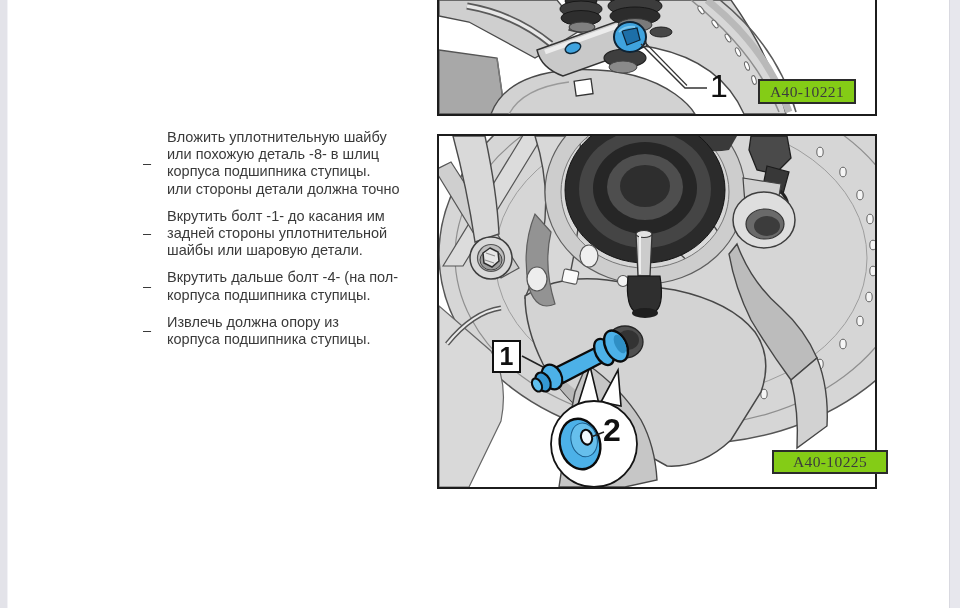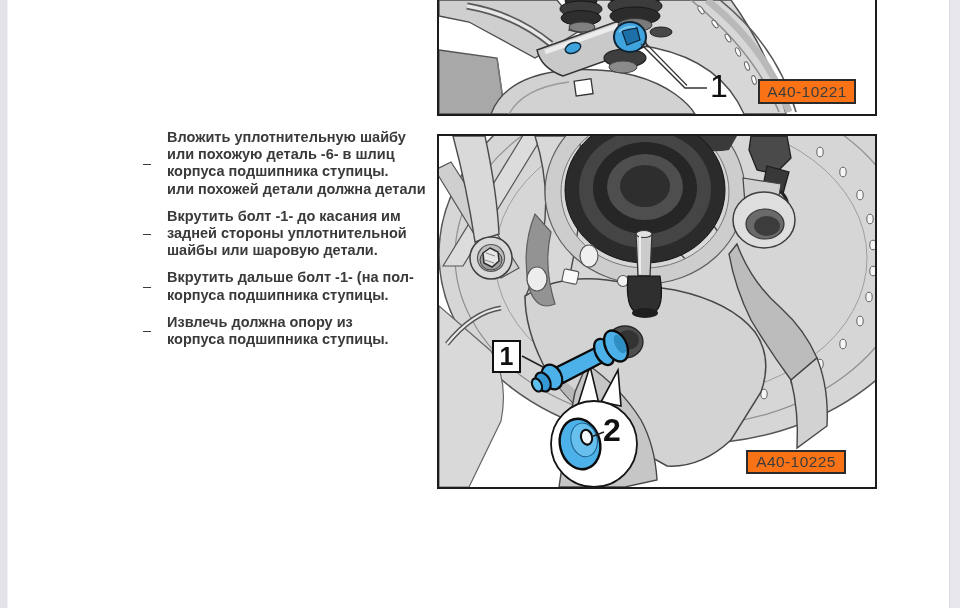--- a/index.html
+++ b/index.html
@@ -9,69 +9,69 @@
     font-family:"Liberation Sans","DejaVu Sans",sans-serif;
   }
   .edge-left{position:absolute;left:0;top:0;width:7px;height:608px;background:#e3e3e9;border-right:1px solid #f2f2f6;}
   .edge-right{position:absolute;right:0;top:0;width:10px;height:608px;background:#e7e7ed;border-left:1px solid #d9d9e0;}
 
   
   .instructions{position:absolute;left:143px;top:129px;width:300px;color:#3a3a3a;
     font-size:14.5px;line-height:17.2px;}
   .item{display:flex;align-items:center;margin-bottom:10px;}
   .bullet{width:24px;flex:none;color:#3a3a3a;}
-  .lines{flex:1;font-weight:bold;}
+  .lines{flex:1;}
 
   
   .figure{position:absolute;background:#fff;box-sizing:border-box;border:2px solid #1c1c1c;}
   .figure.top{left:437px;top:0;width:440px;height:116px;border-top:none;}
   .figure.bottom{left:437px;top:134px;width:440px;height:355px;}
   .figure svg{display:block;width:100%;height:100%;}
 
-  .fig-label{position:absolute;background:#f97316;border:2px solid #2b2b2b;color:#3c3c3c;
+  .fig-label{position:absolute;background:#84cc16;border:2px solid #2b2b2b;color:#3c3c3c;
     font-size:15.5px;letter-spacing:0.4px;text-align:center;box-sizing:border-box;
-    display:flex;align-items:center;justify-content:center;}
+    display:flex;align-items:center;justify-content:center;font-family:Liberation Serif, serif;}
   .label-top{left:319px;top:79px;width:98px;height:25px;}
-  .label-bottom{left:307px;top:314px;width:100px;height:24px;}
+  .label-bottom{left:333px;top:314px;width:116px;height:24px;}
 
   .callout{position:absolute;color:#101010;}
   .callout-1-top{left:271px;top:72px;font-size:32px;font-weight:400;line-height:28px;}
   .callout-1-box{left:53px;top:204px;width:29px;height:33px;background:#fff;border:2.5px solid #101010;
     box-sizing:border-box;display:flex;align-items:center;justify-content:center;
     font-size:25px;font-weight:700;}
   .callout-2{left:164px;top:279px;font-size:32px;font-weight:700;line-height:30px;}
 </style>
 </head>
 <body>
 
 <div class="edge-left"></div>
 <div class="edge-right"></div>
 
 <div class="instructions">
   <div class="item">
     <div class="bullet">–</div>
     <div class="lines">
       <div>Вложить уплотнительную шайбу</div>
-      <div>или похожую деталь -6- в шлиц</div>
+      <div>или похожую деталь -8- в шлиц</div>
       <div>корпуса подшипника ступицы.</div>
-      <div>или похожей детали должна детали</div>
+      <div>или стороны детали должна точно</div>
     </div>
   </div>
   <div class="item">
     <div class="bullet">–</div>
     <div class="lines">
       <div>Вкрутить болт -1- до касания им</div>
       <div>задней стороны уплотнительной</div>
       <div>шайбы или шаровую детали.</div>
     </div>
   </div>
   <div class="item">
     <div class="bullet">–</div>
     <div class="lines">
-      <div>Вкрутить дальше болт -1- (на пол-</div>
+      <div>Вкрутить дальше болт -4- (на пол-</div>
       <div>корпуса подшипника ступицы.</div>
     </div>
   </div>
   <div class="item">
     <div class="bullet">–</div>
     <div class="lines">
       <div>Извлечь должна опору из</div>
       <div>корпуса подшипника ступицы.</div>
     </div>
   </div>

